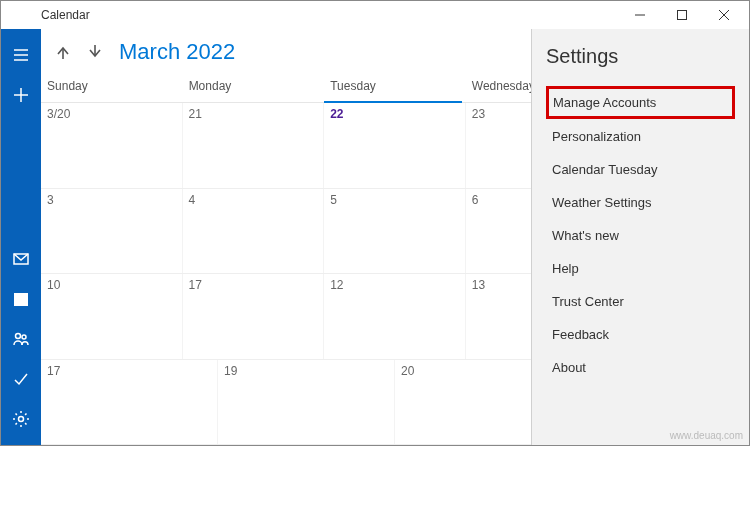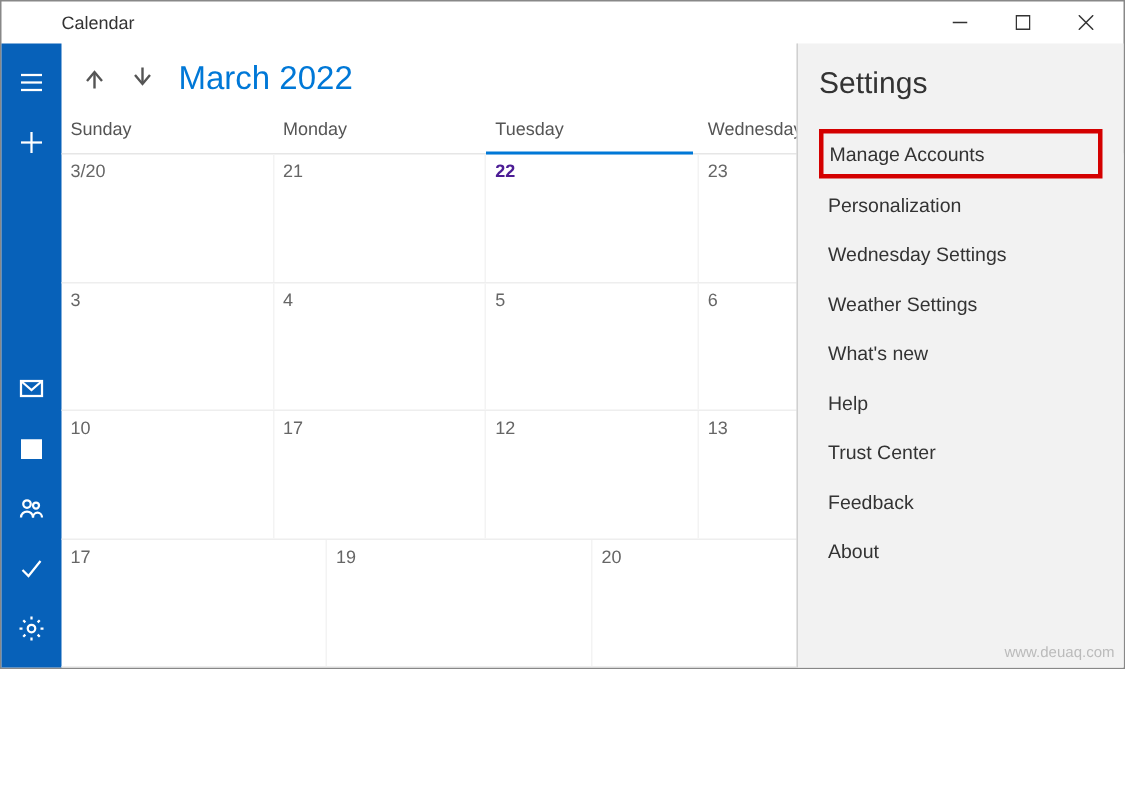--- a/index.html
+++ b/index.html
@@ -190,21 +190,21 @@
           </div>
         </div>
 
     </div>
 
     <div class="settings-panel">
       <div class="settings-title">Settings</div>
       <div class="settings-list" id="settings-list">
           <div class="settings-item highlight">Manage Accounts</div>
           <div class="settings-item">Personalization</div>
-          <div class="settings-item">Wednesday Settings</div>
+          <div class="settings-item">Calendar Tuesday</div>
           <div class="settings-item">Weather Settings</div>
           <div class="settings-item">What's new</div>
           <div class="settings-item">Help</div>
           <div class="settings-item">Trust Center</div>
           <div class="settings-item">Feedback</div>
           <div class="settings-item">About</div>
         </div>
     </div>
 
   </div>

